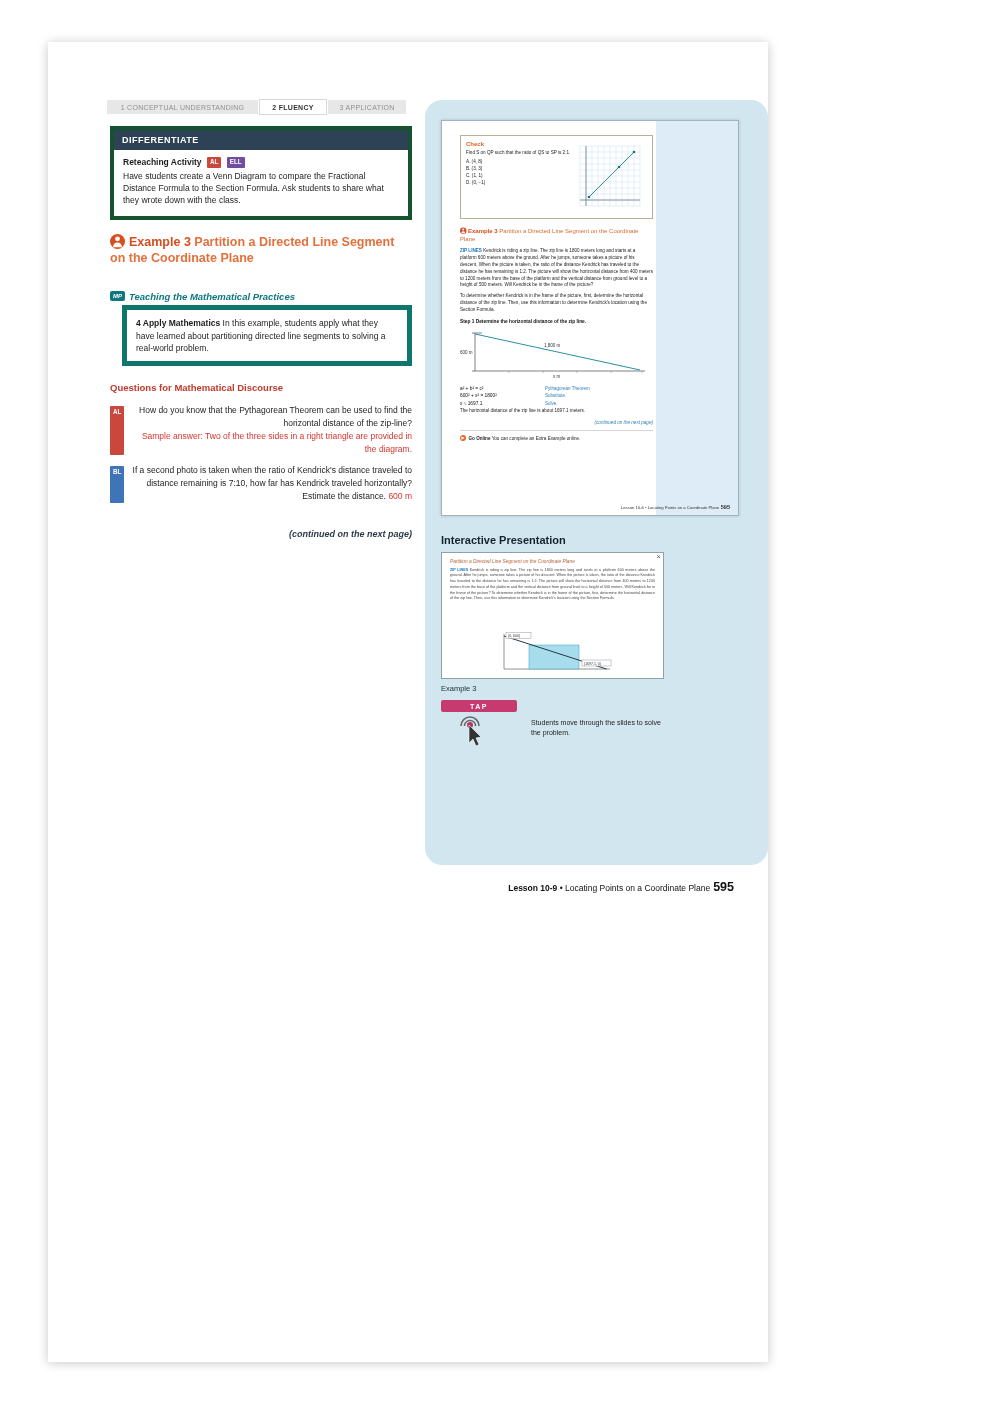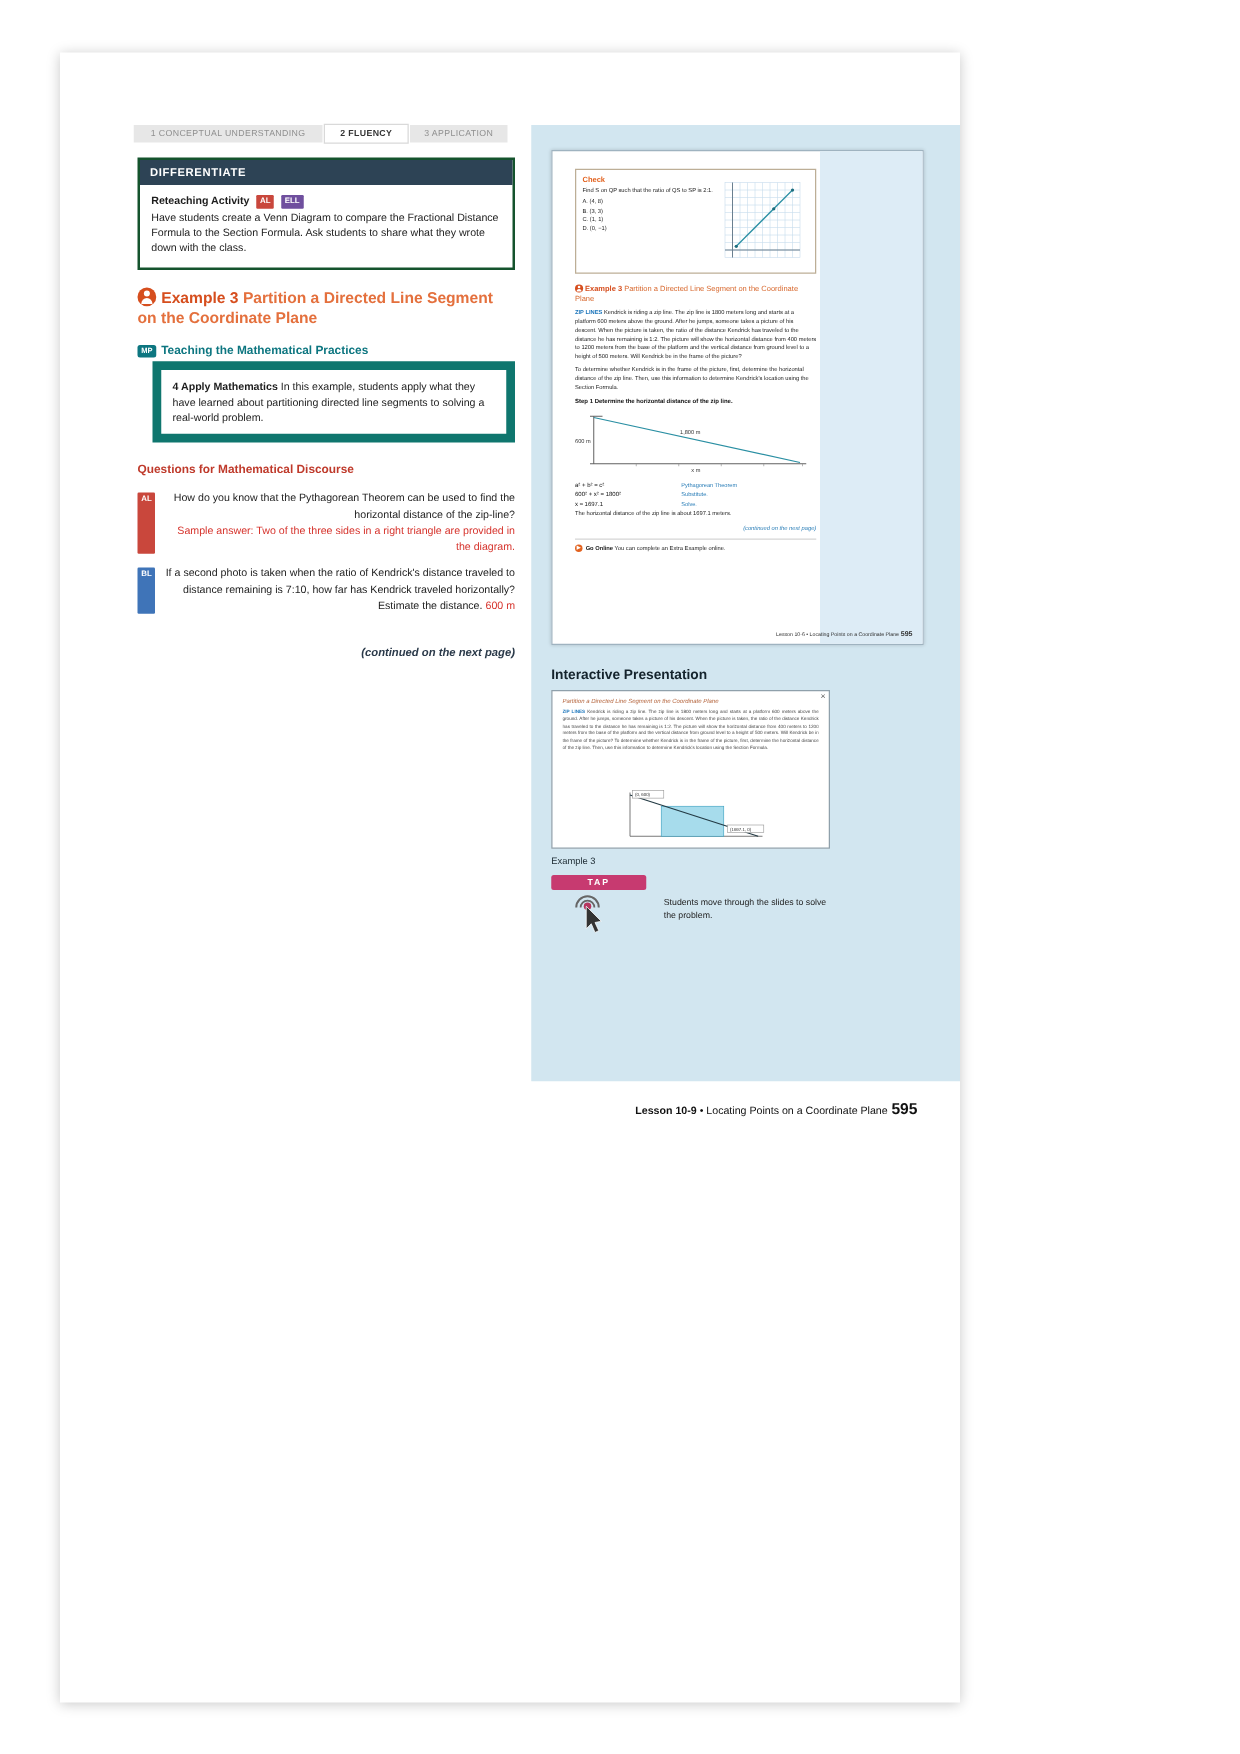--- a/index.html
+++ b/index.html
@@ -28,49 +28,49 @@
   
   .tabs{position:absolute;left:59px;top:58px;display:flex;gap:2px;height:14px;}
   .tab{display:flex;align-items:center;justify-content:center;font-size:7px;letter-spacing:.3px;color:#8f8f8f;background:#e7e7e7;padding:0 6px;white-space:nowrap;}
   .tab:nth-child(1){width:151px;}
   .tab:nth-child(2){width:66px;}
   .tab:nth-child(3){width:78px;}
   .tab.active{background:#fff;color:#333;font-weight:bold;box-shadow:0 0 0 1px #d9d9d9;}
 
   
   .left-col{position:absolute;left:62px;top:84px;width:302px;}
-  .diff-box{border:2px solid #14532d;}
+  .diff-box{border:4px solid #14532d;}
   .diff-head{background:var(--slate);color:#fff;font-weight:bold;font-size:9px;letter-spacing:.5px;padding:5px 8px;}
   .diff-body{padding:7px 9px 9px;font-size:8.5px;line-height:1.4;color:#1d1d1d;}
   .diff-title-row{margin-bottom:2px;}
   .bold{font-weight:bold;}
   .badge{display:inline-block;color:#fff;font-size:6.3px;font-weight:bold;padding:1px 3px;border-radius:1px;margin-left:3px;vertical-align:1px;}
   .badge.al{background:#c9473c}.badge.ell{background:#6f4f9e}.badge.ol{background:#12826e}.badge.bl{background:#3f74b8}
 
   .example-head{margin-top:14px;font-size:12.5px;line-height:1.35;color:var(--orange-light);}
   .ex-icon{display:inline-block;width:15px;height:15px;border-radius:50%;background:var(--orange);vertical-align:-3px;margin-right:4px;}
   .ex-icon svg{display:block;width:100%;height:100%;}
   .ex-label{font-weight:bold;color:var(--orange);}
 
-  .mp-row{margin-top:12px;display:flex;align-items:center;gap:4px;}
+  .mp-row{margin-top:24px;display:flex;align-items:flex-start;gap:4px;font-style:italic;}
   .mp-badge{background:var(--mp);color:#fff;font-size:6px;font-weight:bold;padding:2px 3px;border-radius:2px;}
   .mp-title{color:var(--mp);font-weight:bold;font-size:9.5px;}
 
-  .teach-box{margin-top:3px;margin-left:12px;border:7px solid #0f766e;padding:7px 9px;font-size:8.5px;line-height:1.45;color:#1d1d1d;}
+  .teach-box{margin-top:3px;margin-left:12px;border:5px solid #0f766e;padding:7px 9px;font-size:8.5px;line-height:1.45;color:#1d1d1d;}
 
   .discourse-title{margin-top:16px;color:var(--red);font-size:9.5px;font-weight:bold;}
   .qlist{margin-top:11px;display:flex;flex-direction:column;gap:9px;text-align:right;}
   .q{display:flex;gap:6px;font-size:8.5px;line-height:1.5;color:#1d1d1d;}
   .q .badge{margin:2px 0 0;flex:0 0 auto;}
   .ans{color:var(--ans);}
 
   .continued{margin-top:26px;text-align:right;font-style:italic;font-weight:bold;font-size:9px;color:#2b3a4a;}
 
   
-  .right-panel{position:absolute;left:377px;top:58px;width:343px;height:765px;background:var(--panel);}
+  .right-panel{position:absolute;left:377px;top:58px;width:343px;height:765px;background:var(--panel);border-radius:17px;}
 
   
   .student-page{position:absolute;left:16px;top:20px;width:596px;height:792px;background:#fff;border:2px solid #9fb3c0;transform:scale(.5);transform-origin:0 0;box-shadow:0 0 6px rgba(0,0,0,.18);}
   .sp-margin{position:absolute;right:0;top:0;width:164px;height:100%;background:#ddecf6;}
   .check-box{position:absolute;left:36px;top:28px;width:386px;height:168px;border:2px solid #bdae96;padding:8px 10px;}
   .check-title{color:#e2621f;font-weight:bold;font-size:12px;}
   .check-q{margin-top:4px;width:212px;font-size:9.2px;line-height:1.45;color:#222;}
   .check-choices{margin-top:4px;}
   .check-choices div{font-size:9.2px;line-height:1.55;color:#222;}
   .check-graph{position:absolute;right:12px;top:14px;}

